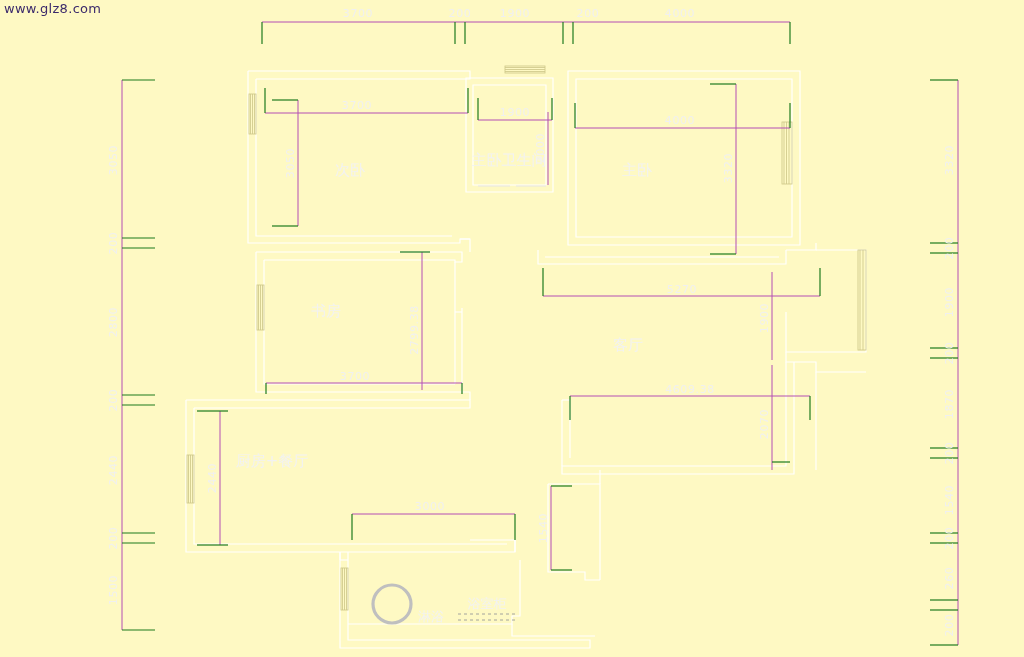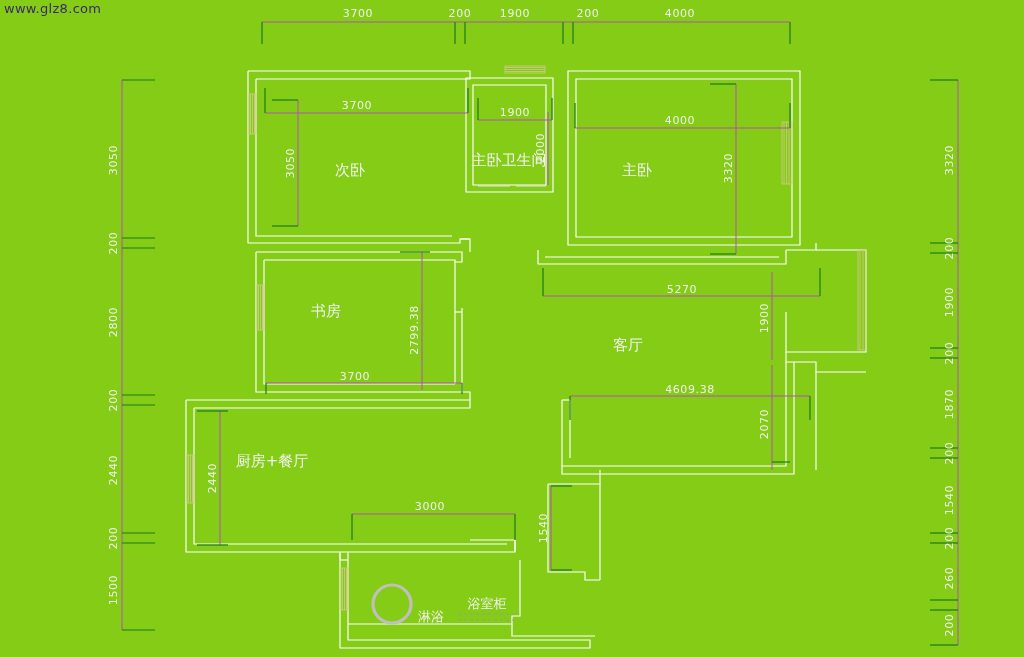--- a/index.html
+++ b/index.html
@@ -8,21 +8,21 @@
     padding: 0;
     background: #000000;
   }
   body {
     font-family: "DejaVu Sans", sans-serif;
   }
   #cad-root {
     position: relative;
     width: 1024px;
     height: 657px;
-    background: #84cc16;
+    background: #fef9c3;
     overflow: hidden;
   }
   #cad-svg {
     position: absolute;
     left: 0;
     top: 0;
     width: 1024px;
     height: 657px;
     display: block;
   }

